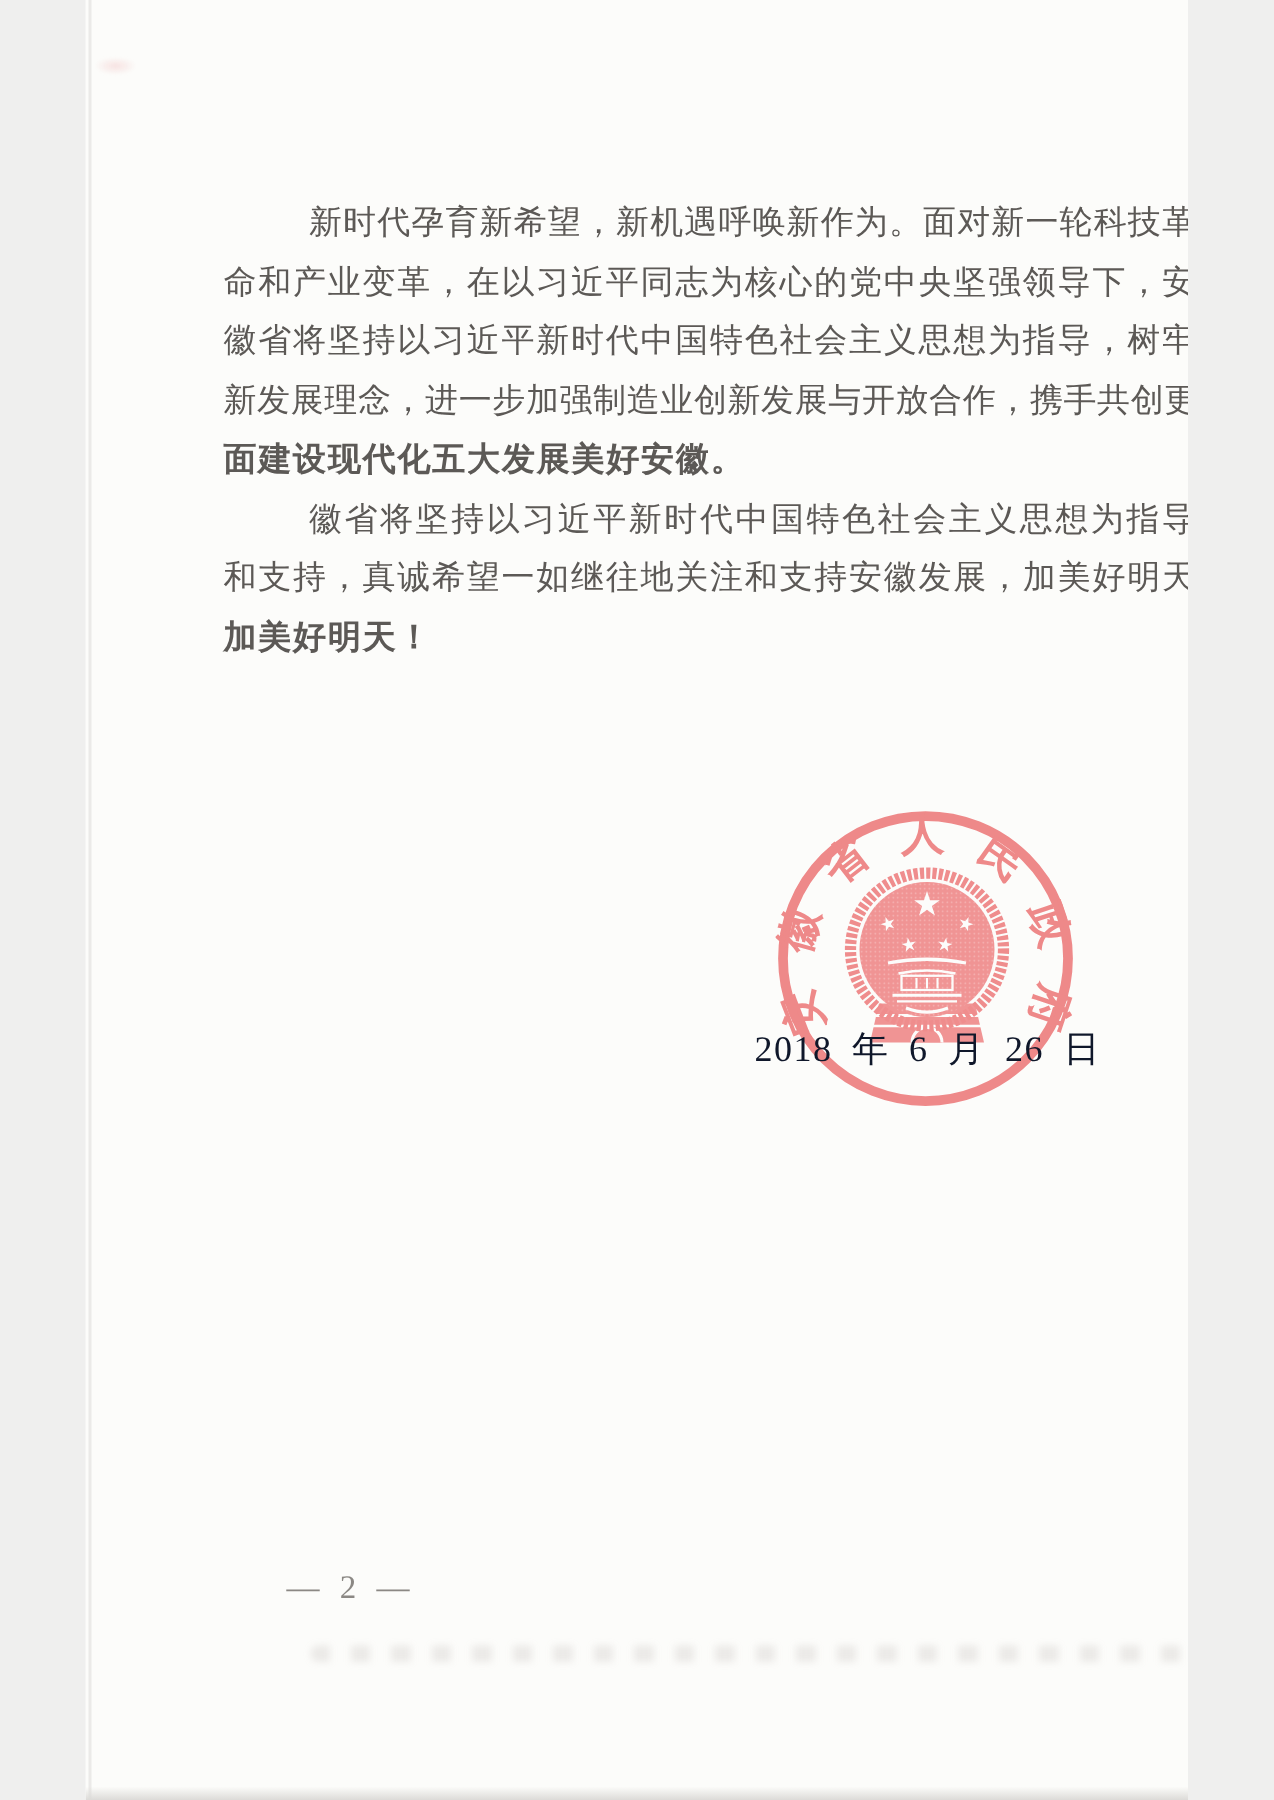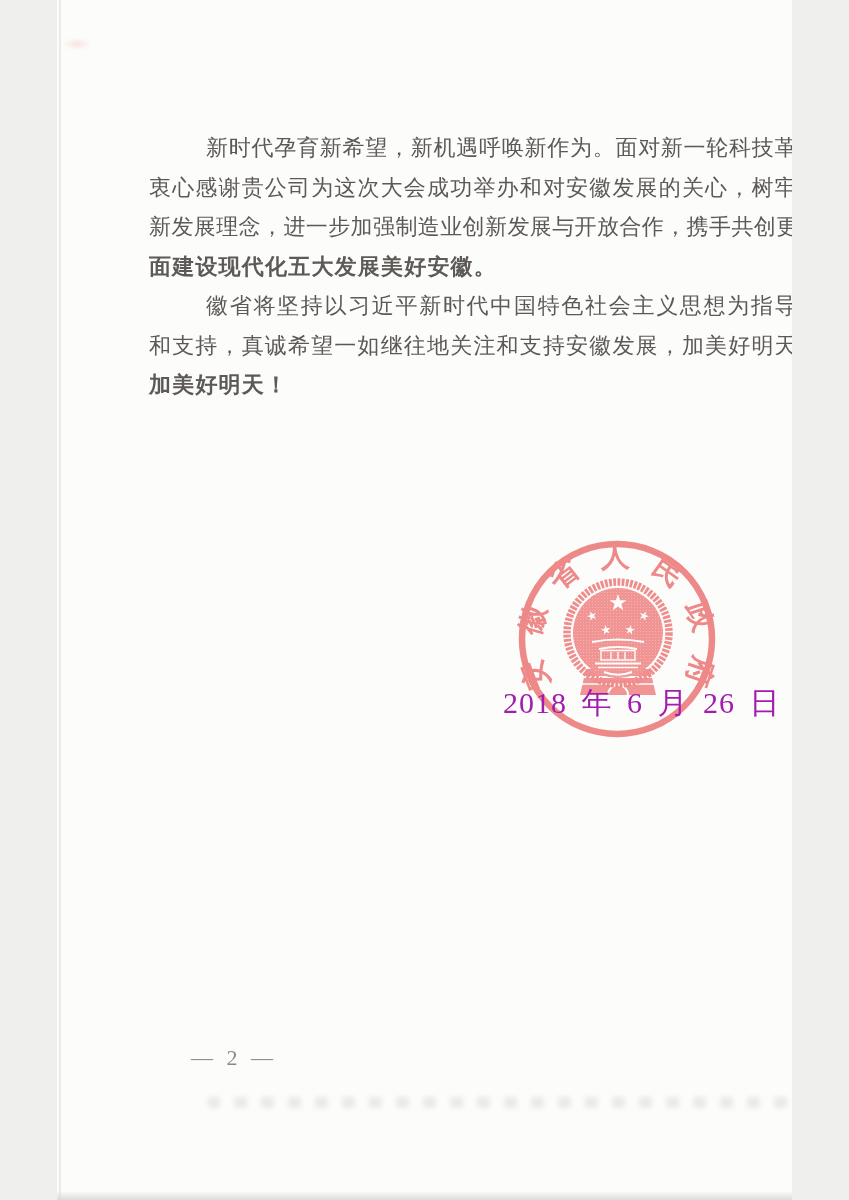--- a/index.html
+++ b/index.html
@@ -25,22 +25,22 @@
     text-align-last:justify;
     letter-spacing:.4px;
     white-space:nowrap;
   }
   .text-block .line.first{padding-left:57px;}
   .text-block .line.last{text-align-last:left;letter-spacing:1.2px;font-weight:bold;}
   
   .issue-date{
     position:absolute;
     left:446px;top:683px;
-    font-size:30px;
-    color:#a21caf;
+    font-size:24px;
+    color:#0f172a;
     letter-spacing:1px;
     word-spacing:6px;
     z-index:5;
     white-space:nowrap;
   }
   
   .seal{
     position:absolute;
     left:460px;top:539px;
     width:200px;height:200px;
@@ -77,21 +77,22 @@
     transform:rotate(25deg);opacity:.5;}
 </style>
 </head>
 <body>
 
 <div class="page">
 
   <div class="text-block">
     <div>
         <div class="line first">新时代孕育新希望，新机遇呼唤新作为。面对新一轮科技革</div>
-        <div class="line">衷心感谢贵公司为这次大会成功举办和对安徽发展的关心，树牢</div>
+        <div class="line">命和产业变革，在以习近平同志为核心的党中央坚强领导下，安</div>
+        <div class="line">徽省将坚持以习近平新时代中国特色社会主义思想为指导，树牢</div>
         <div class="line">新发展理念，进一步加强制造业创新发展与开放合作，携手共创更</div>
         <div class="line last">面建设现代化五大发展美好安徽。</div>
       </div>
     <div>
         <div class="line first">徽省将坚持以习近平新时代中国特色社会主义思想为指导</div>
         <div class="line">和支持，真诚希望一如继往地关注和支持安徽发展，加美好明天</div>
         <div class="line last">加美好明天！</div>
       </div>
   </div>
 

